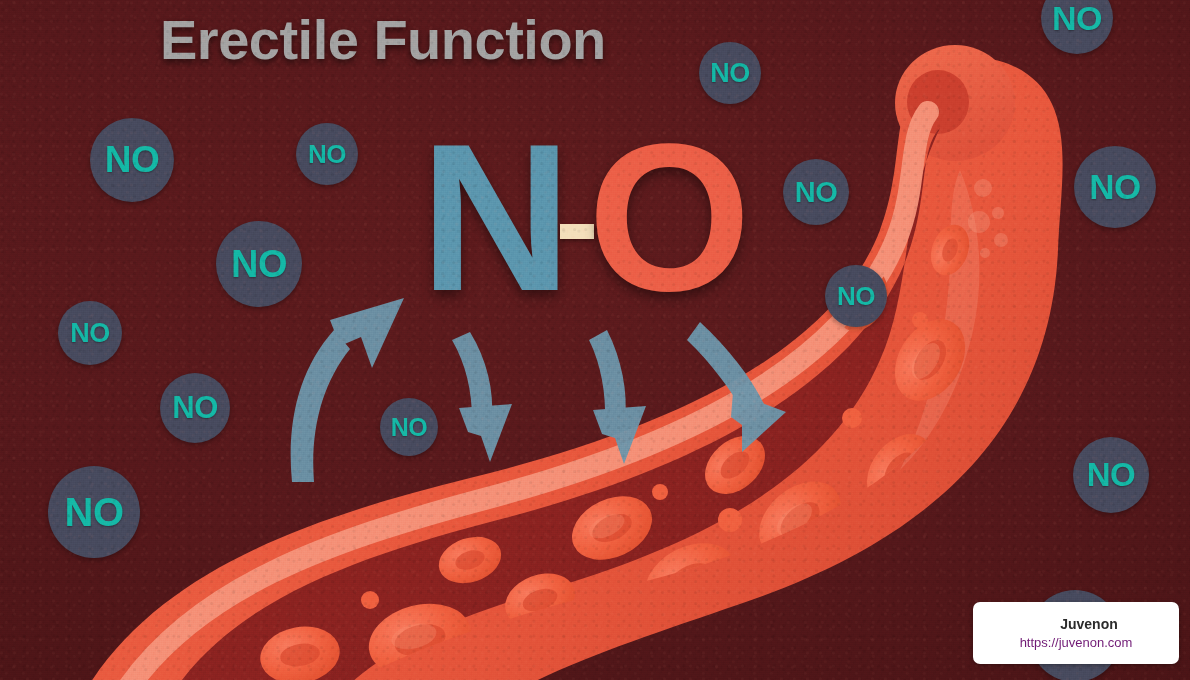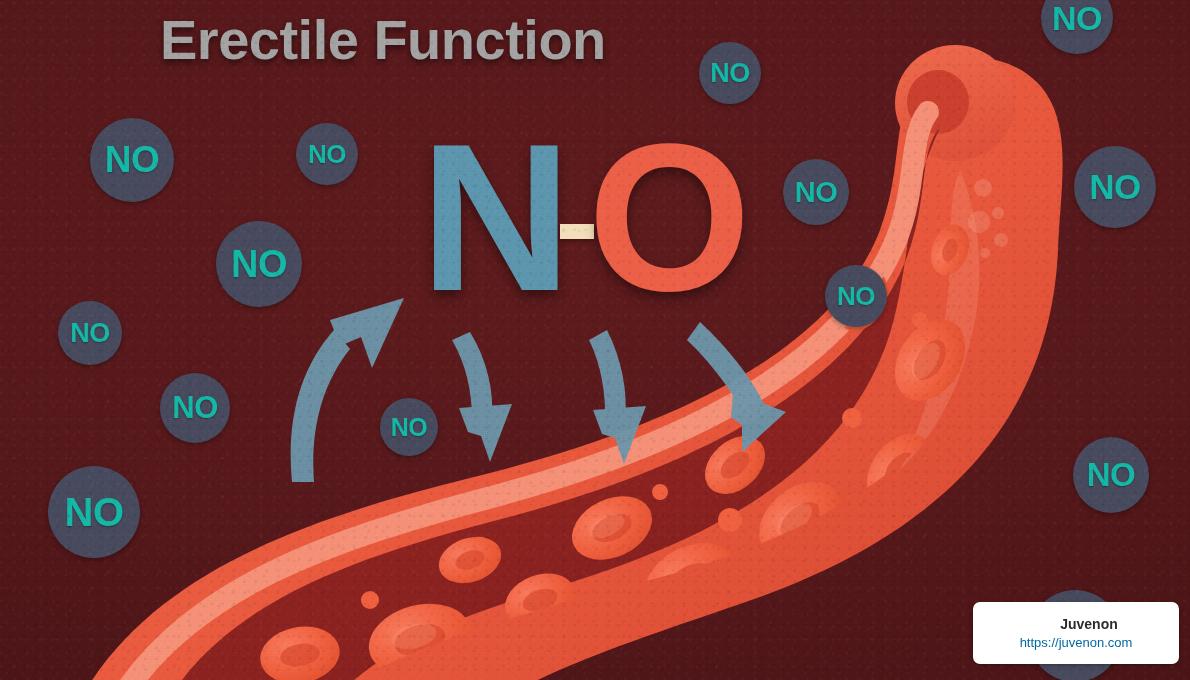--- a/index.html
+++ b/index.html
@@ -133,21 +133,21 @@
     gap: 3px;
   }
   #wm-name {
     font-size: 14px;
     font-weight: 700;
     color: #2c2c2c;
     padding-left: 26px;
   }
   #wm-url {
     font-size: 13px;
-    color: #0369a1;
+    color: #701a75;
   }
 </style>
 </head>
 <body>
 
 <div id="stage">
 
   <div id="bg-base"></div>
 
   <svg id="art" viewBox="0 0 1190 680">

